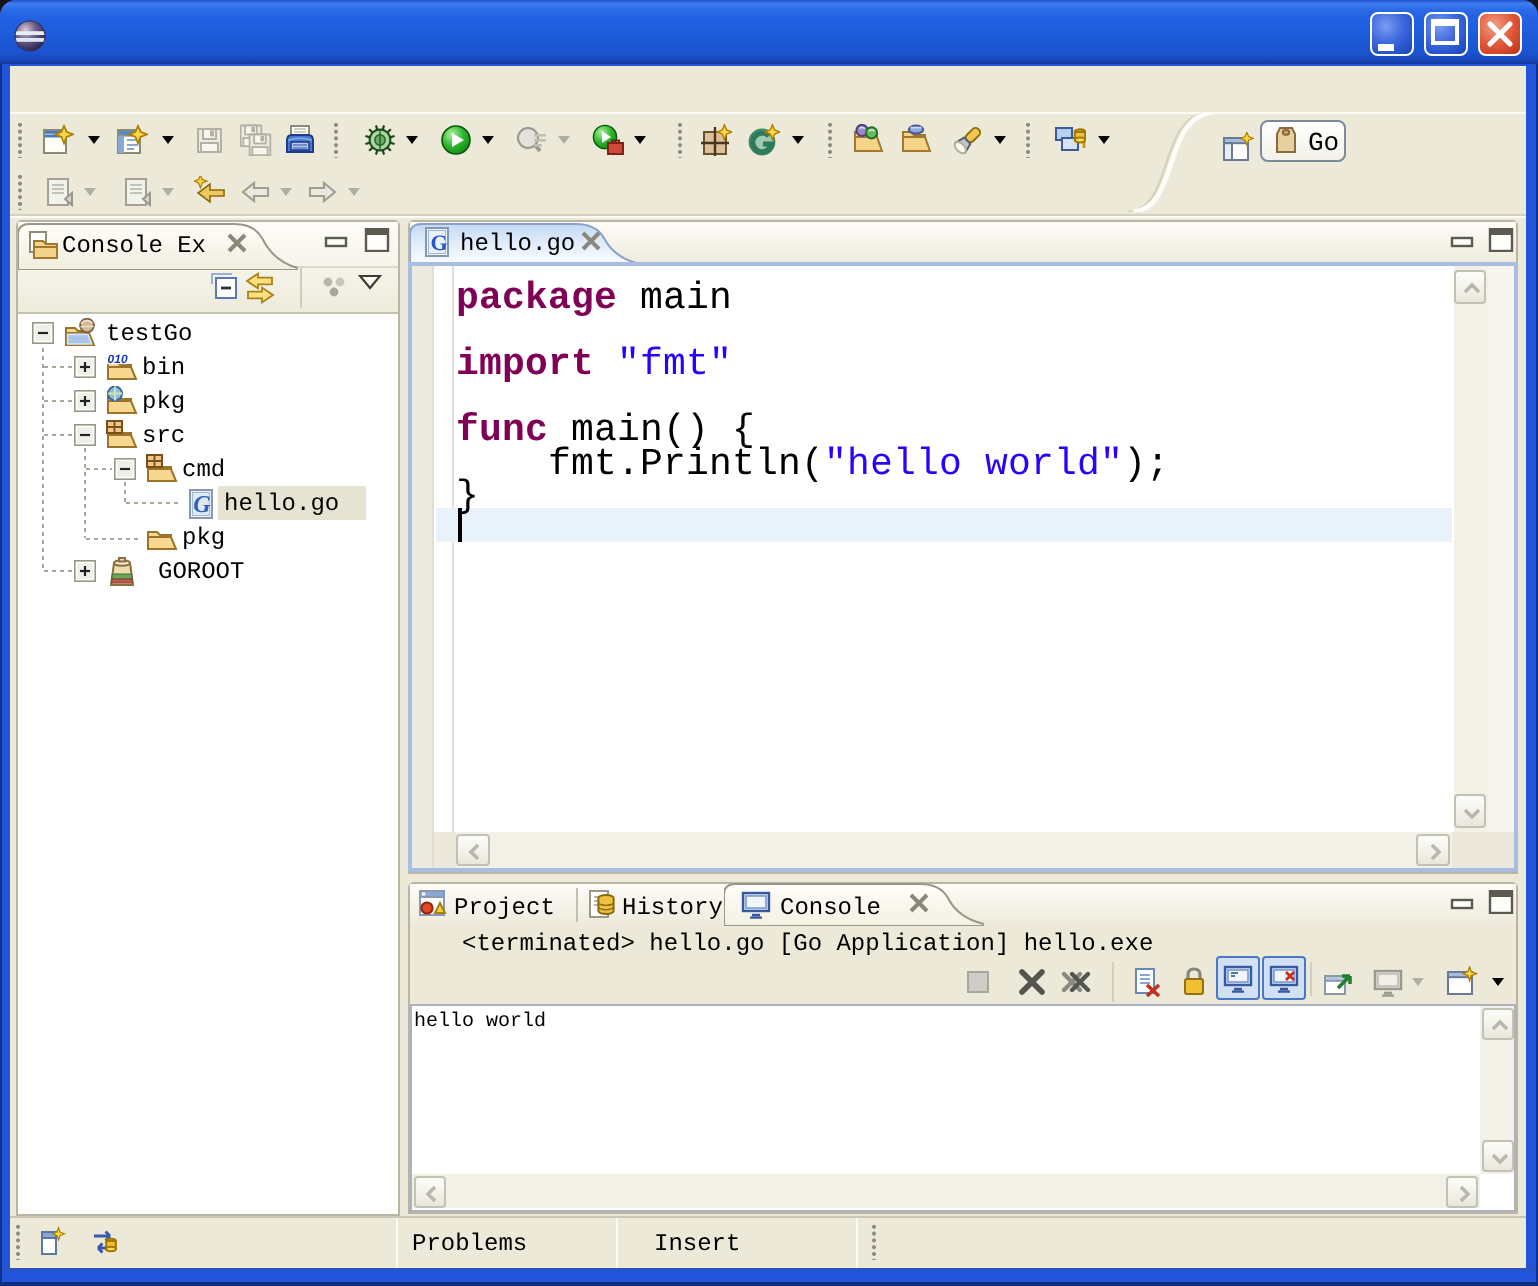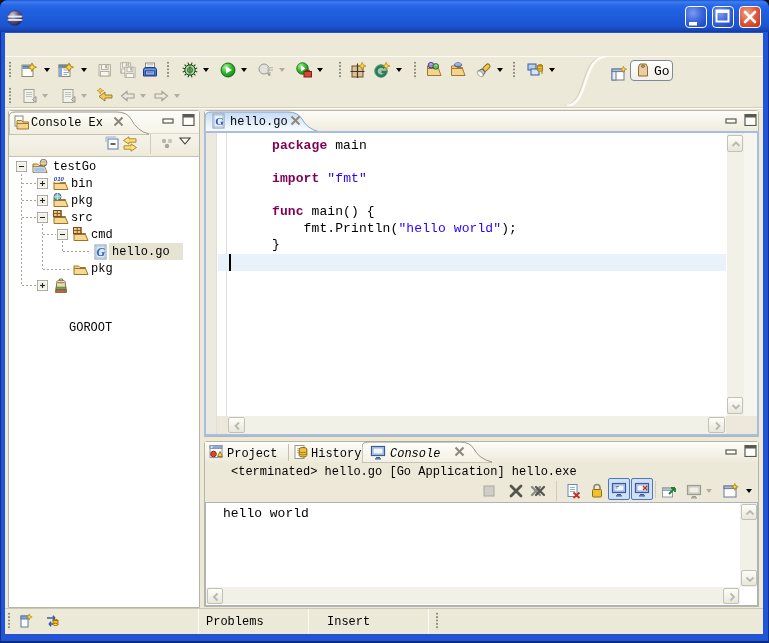--- a/index.html
+++ b/index.html
@@ -16,21 +16,21 @@
 #client{position:absolute;left:4px;top:33px;width:759px;height:601px;background:#ECE9D8;}
 #menubar{position:absolute;left:4px;top:33px;width:759px;height:23px;background:#ECE9D8;
  font-size:12px;color:#000;}
 #menubar span{position:absolute;top:5px;white-space:pre;}
 #menubar u{text-decoration:underline;}
 .grip{position:absolute;width:2px;background-image:radial-gradient(circle at 1px 1.4px,#8e8b7e 0.9px,transparent 1.1px);
  background-size:2px 3.4px;background-position:0 0;}
 .arr{position:absolute;width:0;height:0;border-left:3.5px solid transparent;border-right:3.5px solid transparent;border-top:4px solid #000;}
 .arr.gray{border-top-color:#b0aea0;}
 
-.code{font-size:13px;color:#000;white-space:pre;letter-spacing:0.1px;padding-left:44px;}
+.code{font-size:19px;color:#000;white-space:pre;letter-spacing:0.1px;}
 .code .kw{color:#7f0055;font-weight:bold;}
 .code .st{color:#2a00ff;}
 .sbtrack{background:#f2f1e8;}
 .sbbtn{background:linear-gradient(180deg,#fdfdfa,#e9e7dc);border:1px solid #c2c1b2;border-radius:2px;}
 .lbl{font-size:12px;color:#000;white-space:pre;}
 </style></head>
 <body>
 <div id="win">
 
 <div id="titlebar">
@@ -394,21 +394,21 @@
       <path d="M3 5.5 L8 5.5" stroke="#222" stroke-width="1.1"></path>
       <path d="M5.5 3 L5.5 8" stroke="#222" stroke-width="1.1"></path>
     </svg>
 <svg class="abs" style="left:53px;top:277.5px" width="16" height="16" viewBox="0 0 16 16">
       <path d="M4 3.5 L12 3.5 L13.5 14.5 L2.5 14.5 Z" fill="#ecdcae" stroke="#887040"></path>
       <path d="M3.2 9 L12.8 9 L13.1 11.5 L2.9 11.5 Z" fill="#68a858" stroke="#486838" stroke-width="0.5"></path>
       <path d="M3.0 11.5 L13.0 11.5 L13.3 13.5 L2.7 13.5 Z" fill="#c05848" stroke="#804030" stroke-width="0.5"></path>
       <ellipse cx="8" cy="3.5" rx="4" ry="1.4" fill="#f8f0d8" stroke="#887040"></ellipse>
       <path d="M6.5 1 L9.5 1 L9.5 2.8 L6.5 2.8 Z" fill="#ecdcae" stroke="#887040"></path>
     </svg>
-<div class="abs lbl" style="left:69px;top:279px;margin-top:42px;">GOROOT</div>
+<div class="abs lbl" style="left:79px;top:279px;">GOROOT</div>
 <div class="abs" style="left:204px;top:110px;width:555px;height:327px;border:1px solid #b8b5a4;border-radius:3px 3px 0 0;background:#ECE9D8"></div>
 <div class="abs" style="left:205px;top:111px;width:553px;height:21px;background:linear-gradient(180deg,#fdfcf8,#eeebdc)"></div>
 <svg class="abs" style="left:205px;top:111px" width="115" height="22" viewBox="0 0 115 22">
 <defs>
         <linearGradient id="etab" x1="0" y1="0" x2="0" y2="1">
 <stop offset="0" stop-color="#c3daf5"></stop>
           <stop offset="0.5" stop-color="#e2eefb"></stop>
           <stop offset="1" stop-color="#fdfeff"></stop>
         </linearGradient>
       </defs>
@@ -481,21 +481,21 @@
           <stop offset="1" stop-color="#f3f0e2"></stop>
         </linearGradient>
       </defs>
 <path d="M0 22 L0 6 Q0 1 6 1 L98 1 Q108 1 112 8 Q117 18 130 21 L130 22 Z" fill="url(#ctab)" stroke="#9a9788" stroke-width="1"></path>
 </svg>
 <svg class="abs" style="left:370px;top:444px" width="16" height="16" viewBox="0 0 16 16">
       <rect x="1.5" y="2.5" width="13" height="9" fill="#cfe0f4" stroke="#3858a0" stroke-width="1.2"></rect>
       <rect x="3" y="4" width="10" height="6" fill="#f0f6fc" stroke="#7090c0" stroke-width="0.7"></rect>
       <path d="M6 13.5 L10 13.5 M5 14.8 L11 14.8" stroke="#3858a0" stroke-width="1.2"></path>
     </svg>
-<div class="abs lbl" style="left:390px;top:447px;font-style:italic;">Console</div>
+<div class="abs lbl" style="left:390px;top:447px;">Console</div>
 <svg class="abs" style="left:453px;top:445px" width="13" height="13" viewBox="0 0 13 13">
 <path d="M2.5 2.5 L10.5 10.5 M10.5 2.5 L2.5 10.5" stroke="#8a8878" stroke-width="2"></path>
     </svg>
 <svg class="abs" style="left:725px;top:445px" width="34" height="12" viewBox="0 0 34 12">
 <rect x="1" y="5" width="10" height="4" fill="#fdfdfa" stroke="#5a5a50" stroke-width="1.2"></rect>
 <rect x="20" y="0.5" width="11" height="11" fill="#fdfdfa" stroke="#5a5a50" stroke-width="1.2"></rect>
 <rect x="20" y="0.5" width="11" height="3" fill="#5a5a50"></rect>
 </svg>
 <div class="abs lbl" style="left:203px;top:465px;margin-left:28px;">&lt;terminated&gt; hello.go [Go Application] hello.exe</div>
 <svg class="abs" style="left:481px;top:483px" width="16" height="16" viewBox="0 0 16 16">
@@ -544,21 +544,21 @@
       <path d="M6 13.5 L10 13.5 M5 14.8 L11 14.8" stroke="#9a9a90" stroke-width="1.2"></path>
     </svg>
 <div class="abs arr gray" style="left:706px;top:489px"></div>
 <svg class="abs" style="left:723px;top:483px" width="16" height="16" viewBox="0 0 16 16">
       <rect x="1" y="3" width="12" height="11" fill="#fff" stroke="#6a7a96"></rect>
       <rect x="1" y="3" width="12" height="2.6" fill="#a8bcdc" stroke="#6a7a96"></rect>
       <path d="M11.8 0.4 L12.6 2.8 L15.2 3.8 L12.6 4.8 L11.8 7.4 L11 4.8 L8.6 3.8 L11 2.8 Z" fill="#ffd84a" stroke="#b08000" stroke-width="0.7"></path>
     </svg>
 <div class="abs arr" style="left:746px;top:489px"></div>
 <div class="abs" style="left:205px;top:502px;width:553px;height:104px;border:1px solid #aeb2c0;background:#fff"></div>
-<div class="abs" style="left:223px;top:506px;font-size:13px;white-space:pre;">hello world</div>
+<div class="abs" style="left:207px;top:506px;font-size:10px;white-space:pre;">hello world</div>
 <div class="abs sbtrack" style="left:740px;top:503px;width:17px;height:84px;"></div>
 <div class="abs sbbtn" style="left:741px;top:504px;width:16px;height:16px;"><svg width="16" height="16" viewBox="0 0 16 16">
         <path d="M4.5 9.5 L8 6 L11.5 9.5" fill="none" stroke="#b9b8ac" stroke-width="1.8"></path>
       </svg></div>
 <div class="abs sbbtn" style="left:741px;top:570px;width:16px;height:16px;"><svg width="16" height="16" viewBox="0 0 16 16">
         <path d="M4.5 6.5 L8 10 L11.5 6.5" fill="none" stroke="#b9b8ac" stroke-width="1.8"></path>
       </svg></div>
 <div class="abs sbtrack" style="left:206px;top:587px;width:534px;height:17px;"></div>
 <div class="abs sbbtn" style="left:207px;top:588px;width:16px;height:16px;"><svg width="16" height="16" viewBox="0 0 16 16">
         <path d="M9.5 4.5 L6 8 L9.5 11.5" fill="none" stroke="#b9b8ac" stroke-width="1.8"></path>

